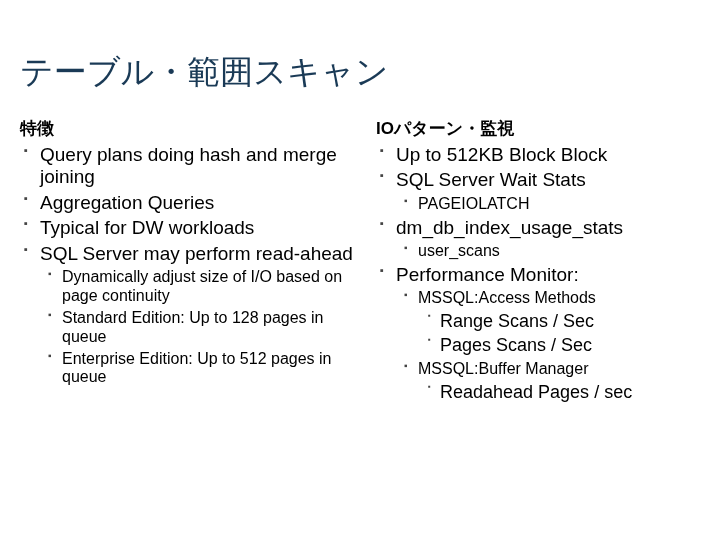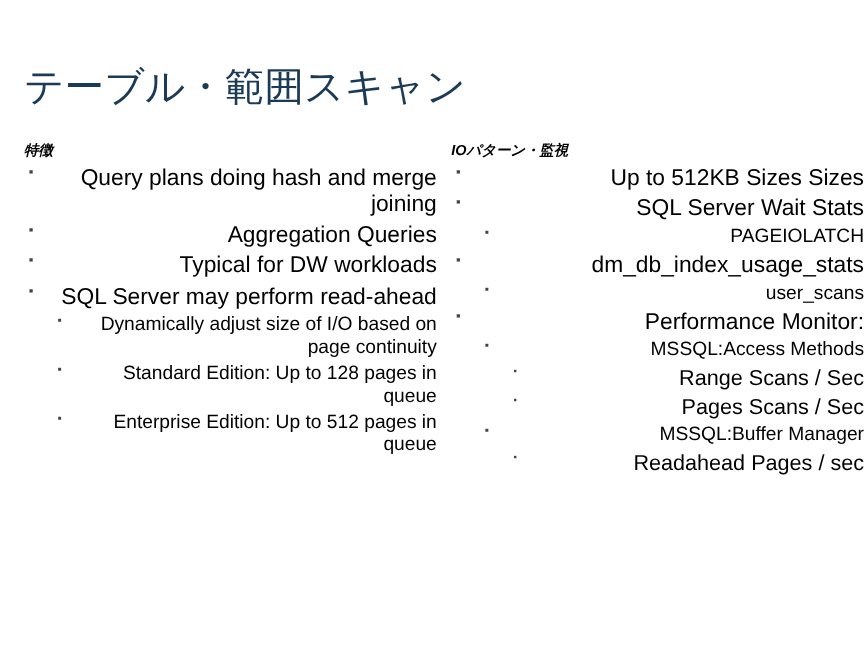--- a/index.html
+++ b/index.html
@@ -1,21 +1,21 @@
 <!DOCTYPE html>
 <html><head>
 <meta charset="utf-8">
 <style>
 body{margin:0;background:#fff;font-family:"Segoe UI",Verdana,sans-serif;color:#000;}
 .slide{width:720px;height:540px;position:relative;box-sizing:border-box;padding:4px 0 0 18px;margin-top:40px;}
 .title{font-size:33px;font-weight:400;color:#1a3a56;margin:6px 0 18px 2px;}
 .cols{display:flex;gap:10px;}
 .col{flex:1;min-width:0;}
-.colhead{font-size:12px;font-weight:700;color:#000;margin:4px 0 4px 2px;font-style:italic;}
-ul{margin:2px 0 0 0;padding-left:22px;list-style:none;text-align:right;}
+.colhead{font-size:17px;font-weight:700;color:#000;margin:4px 0 4px 2px;}
+ul{margin:2px 0 0 0;padding-left:22px;list-style:none;}
 ul li{position:relative;margin:3px 0;line-height:1.18;}
 ul li::before{content:"\25AA";position:absolute;left:-16px;top:0;color:#444;font-size:11px;}
 ul.l1>li{font-size:19px;}
 ul.l2>li{font-size:16px;}
 ul.l2>li::before{font-size:10px;left:-14px;}
 ul.l3>li{font-size:18px;}
 ul.l3>li::before{font-size:8px;left:-12px;}
 .pagenum{position:absolute;right:16px;bottom:12px;font-size:13px;color:#0f766e;}
 .logo{position:absolute;left:6px;bottom:6px;width:26px;height:18px;}
 .logo svg{width:100%;height:100%;}
@@ -37,21 +37,21 @@
             <li><span>Dynamically adjust size of I/O based on page continuity</span></li>
             <li><span>Standard Edition: Up to 128 pages in queue</span></li>
             <li><span>Enterprise Edition: Up to 512 pages in queue</span></li>
           </ul>
         </li>
       </ul>
     </div>
     <div class="col">
       <div class="colhead">IOパターン・監視</div>
       <ul class="l1">
-        <li><span>Up to 512KB Sizes Sizes</span></li>
+        <li><span>Up to 512KB Block Block</span></li>
         <li><span>SQL Server Wait Stats</span>
           <ul class="l2">
             <li><span>PAGEIOLATCH</span></li>
           </ul>
         </li>
         <li><span>dm_db_index_usage_stats</span>
           <ul class="l2">
             <li><span>user_scans</span></li>
           </ul>
         </li>

